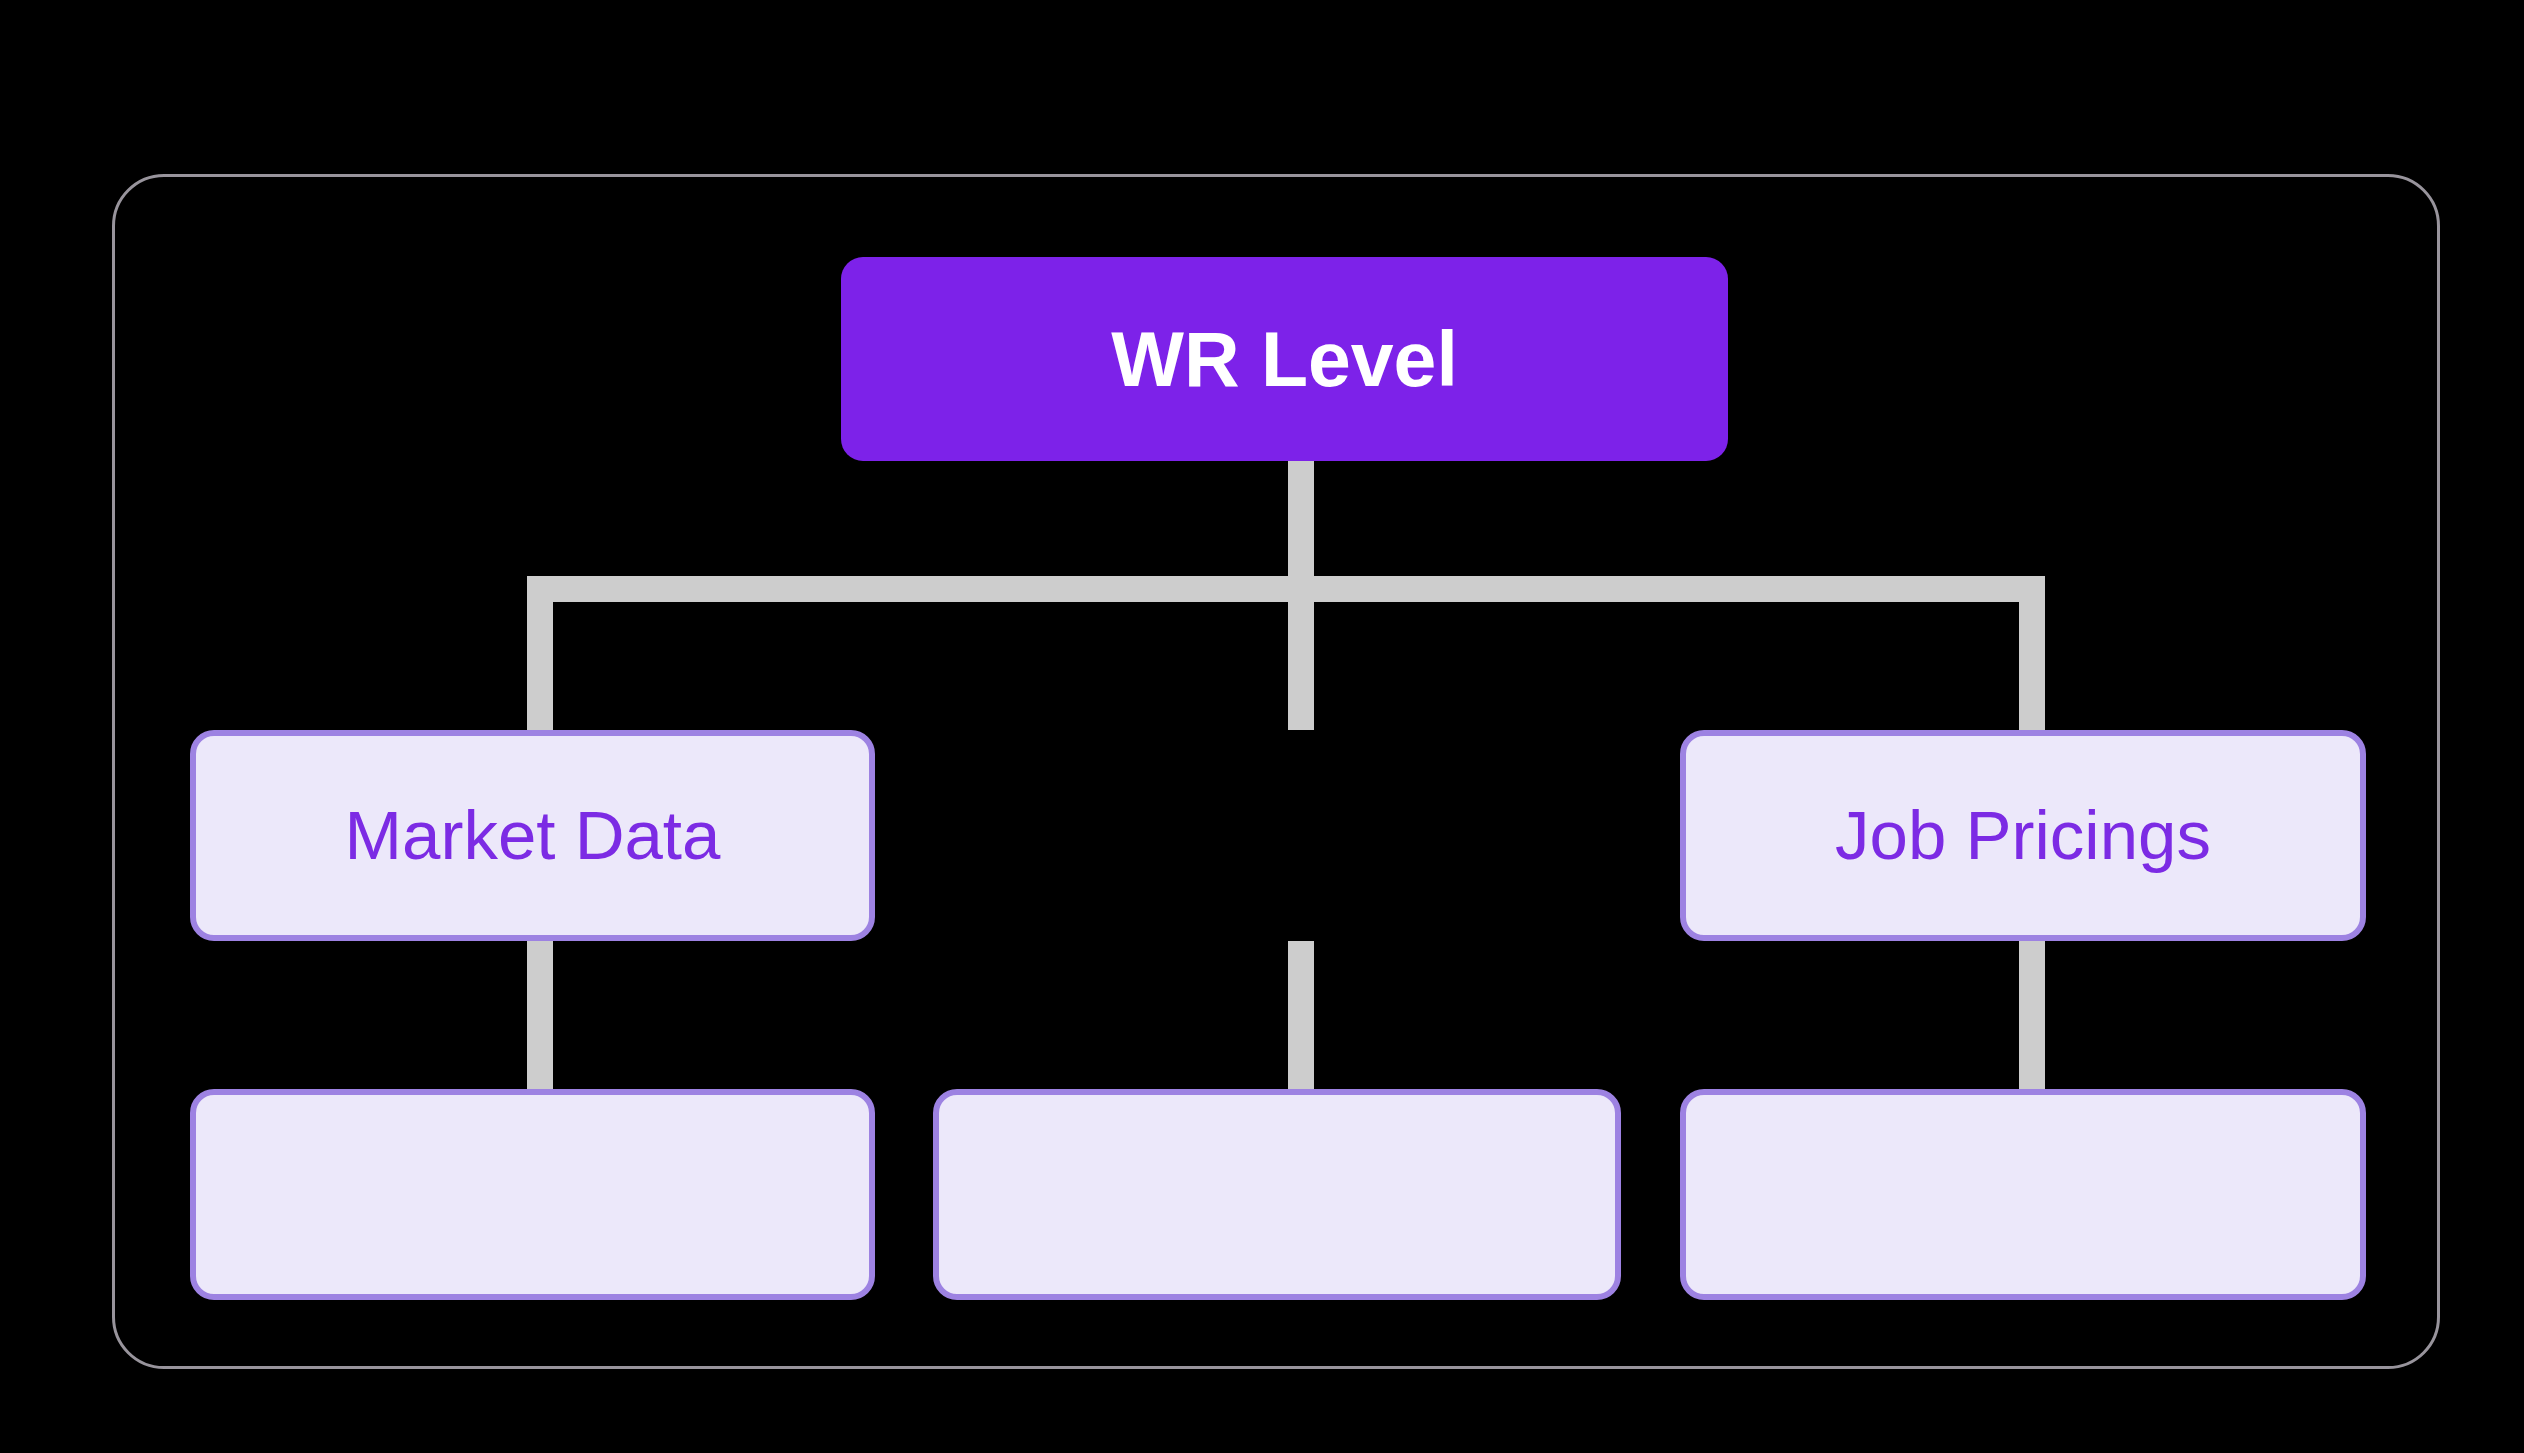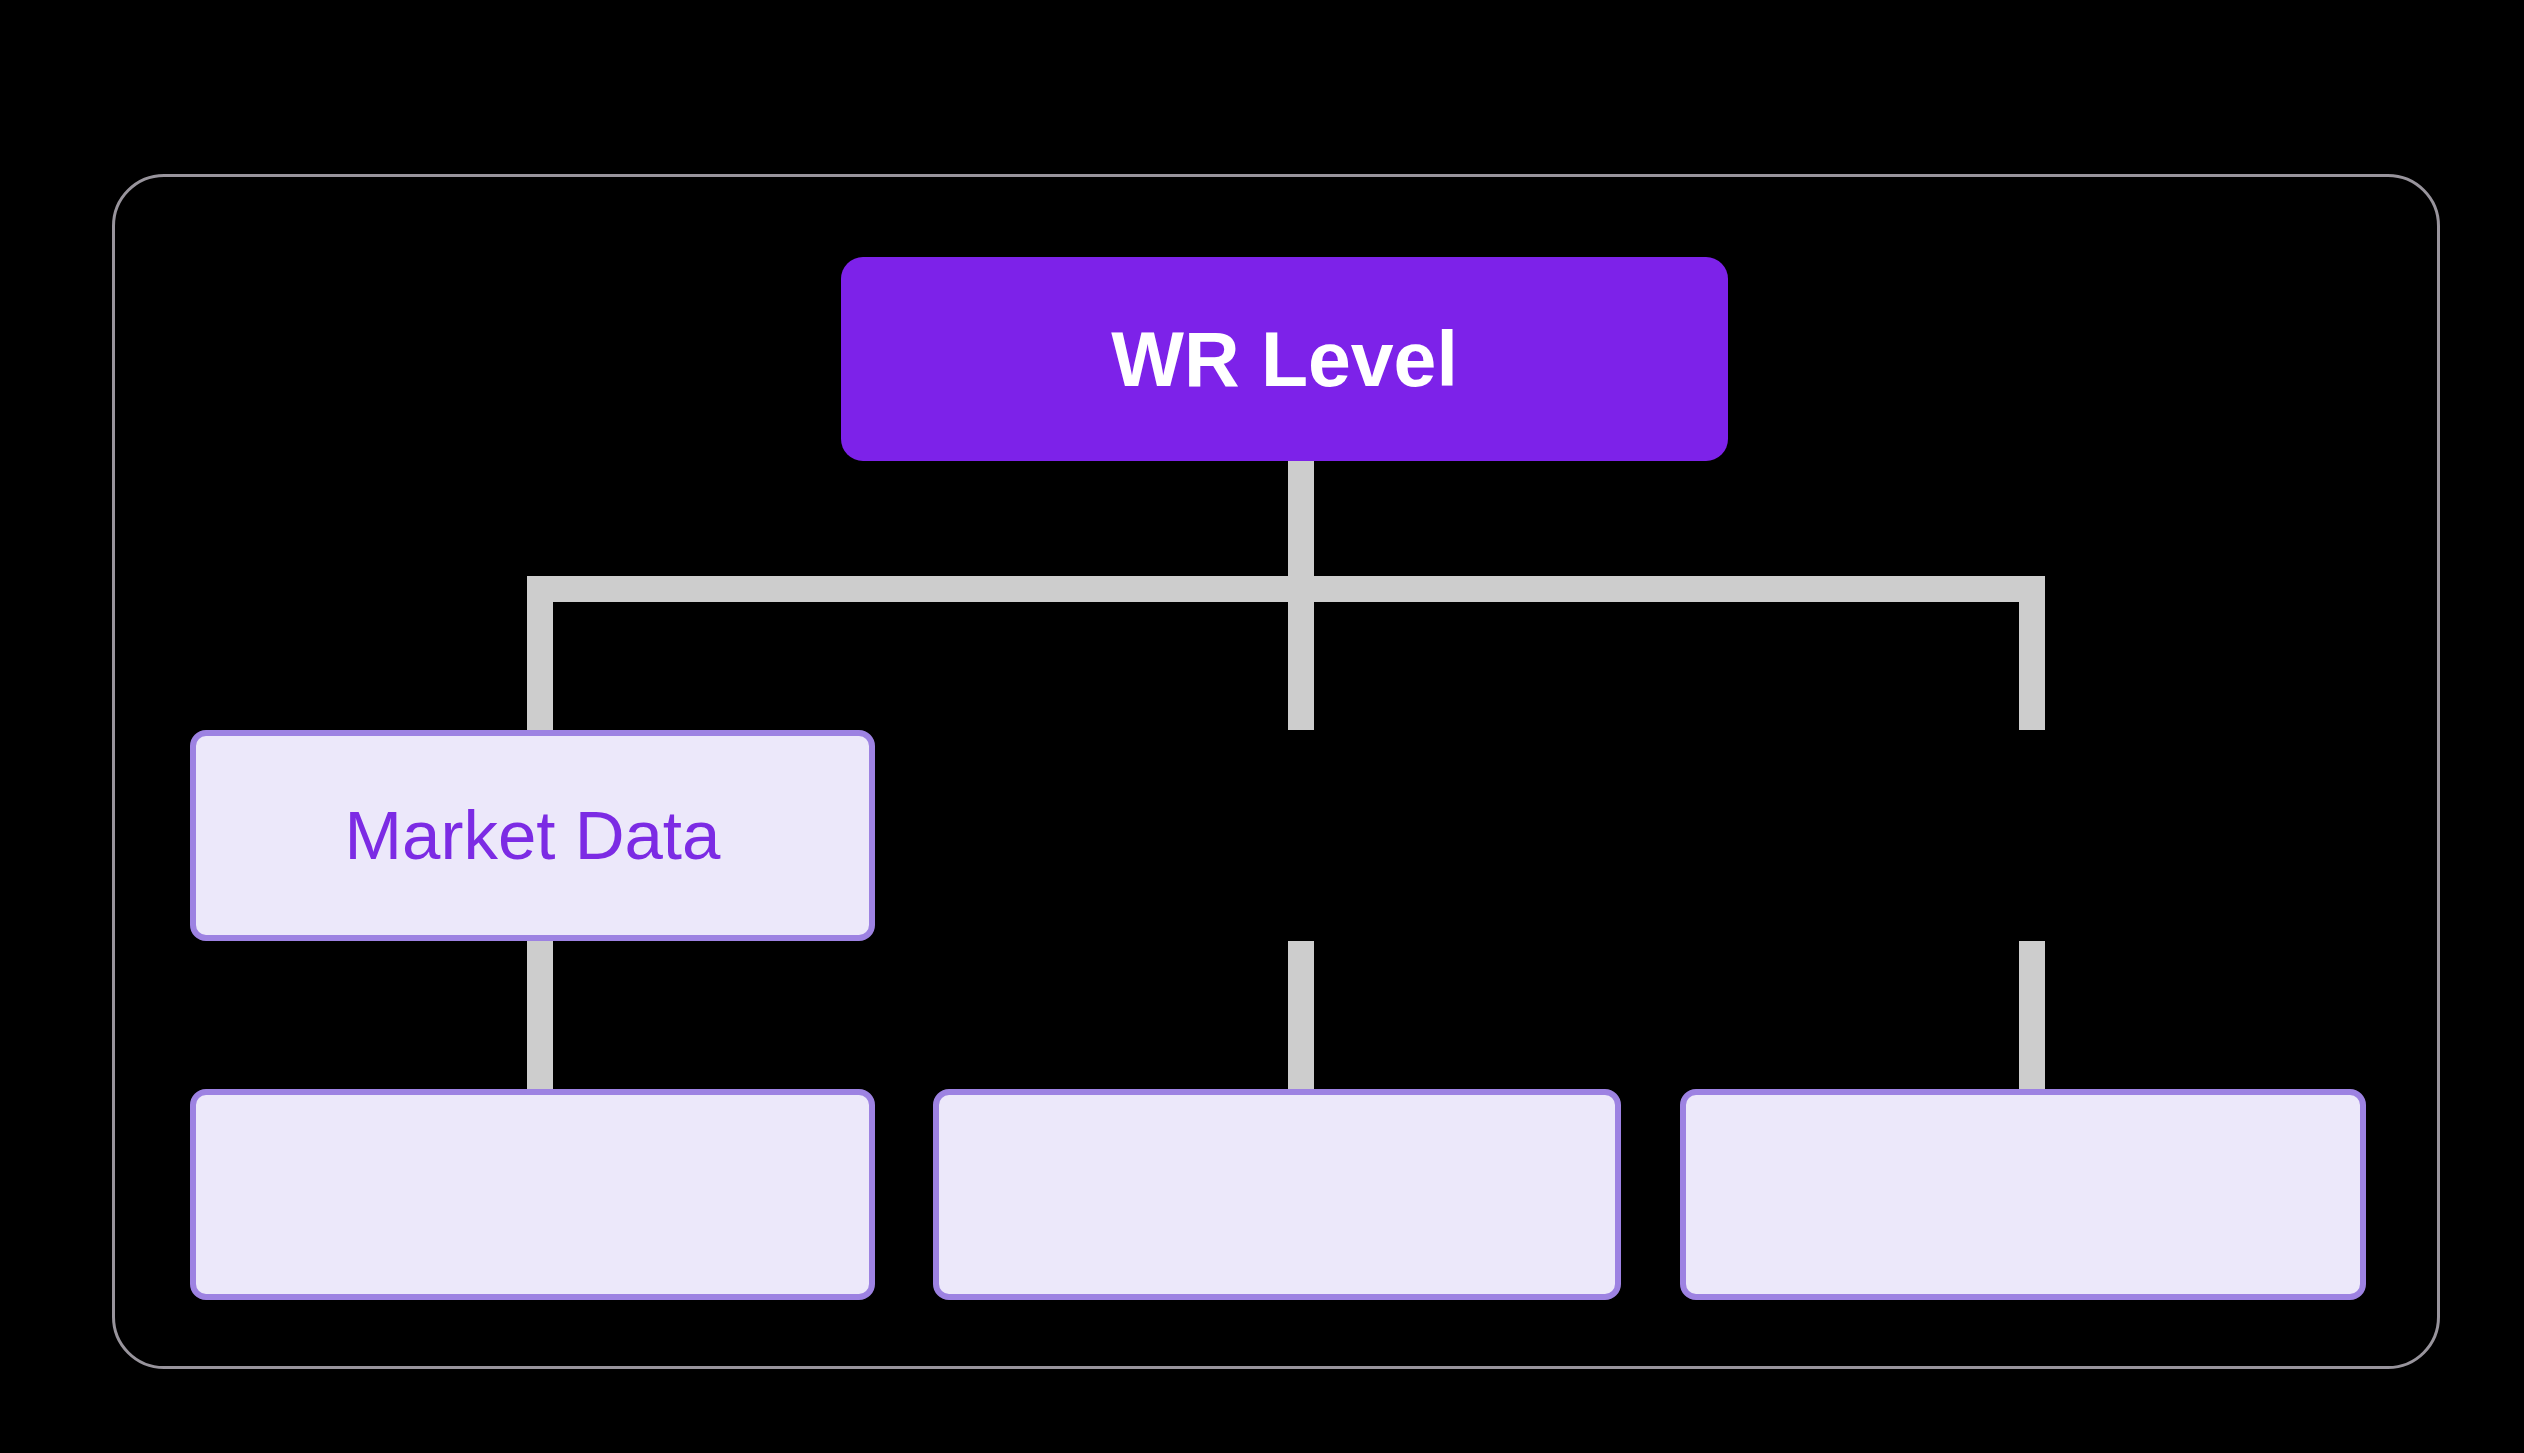--- a/index.html
+++ b/index.html
@@ -50,21 +50,21 @@
     height: 204px;
     background: var(--root-fill);
     border-radius: 22px;
     color: var(--root-text);
     font-size: 77px;
     font-weight: 700;
   }
   .node-child {
     background: var(--node-fill);
     border: 6.1px solid var(--node-border);
-    border-radius: 16px;
+    border-radius: 24px;
     color: var(--node-text);
     font-size: 69px;
     font-weight: 400;
     height: 211px;
   }
   .row1 { top: 704px; }
   .row2 { top: 1063px; }
   .col1 { left: 164px;  width: 685px; }
   .col2 { left: 907px; width: 688px; }
   .col3 { left: 1654px; width: 686px; }
@@ -100,20 +100,23 @@
   <div class="conn conn-leaf conn-leaf-2"></div>
   <div class="conn conn-leaf conn-leaf-3"></div>
 
   <div class="node node-root">
     <span class="node-label">WR Level</span>
   </div>
 
   <div class="node node-child row1 col1">
     <span class="node-label">Market Data</span>
   </div>
+  <div class="node node-child row1 col3">
+    <span class="node-label">Job Pricings</span>
+  </div>
 
   <div class="node node-child row2 col1">
     <span class="node-label"></span>
   </div>
   <div class="node node-child row2 col2">
     <span class="node-label"></span>
   </div>
   <div class="node node-child row2 col3">
     <span class="node-label"></span>
   </div>

